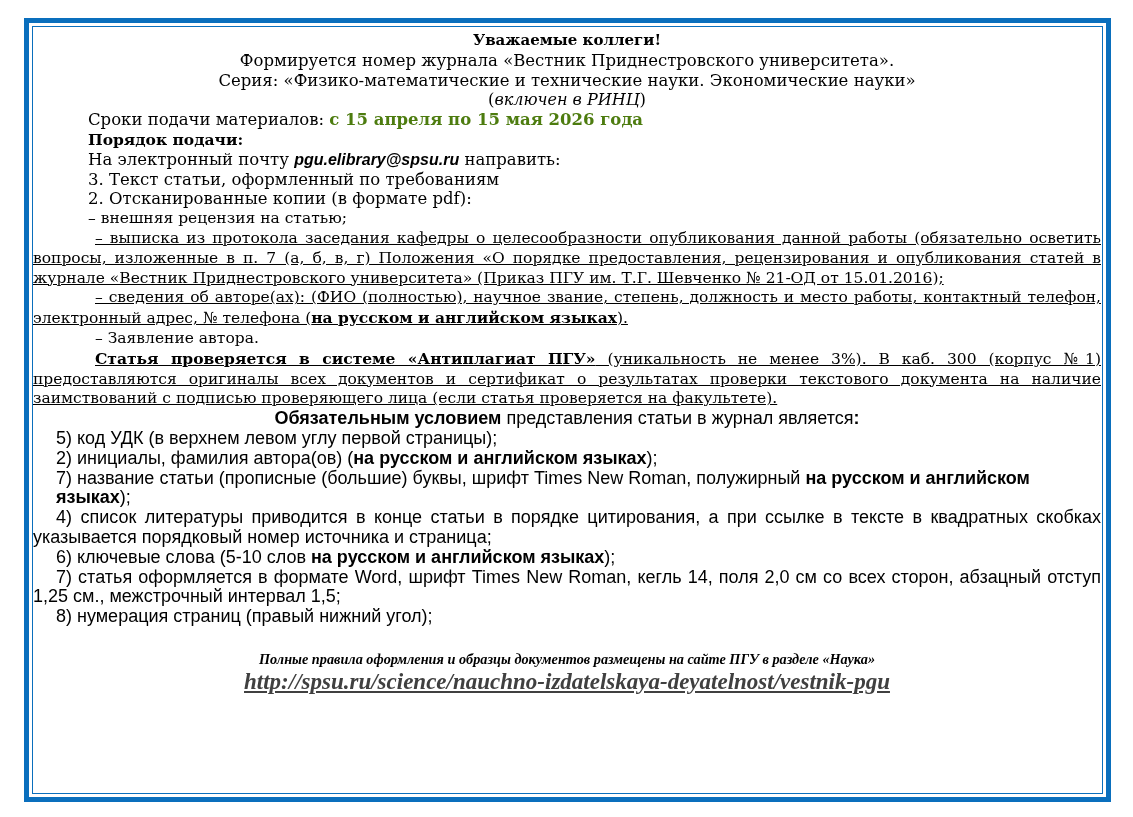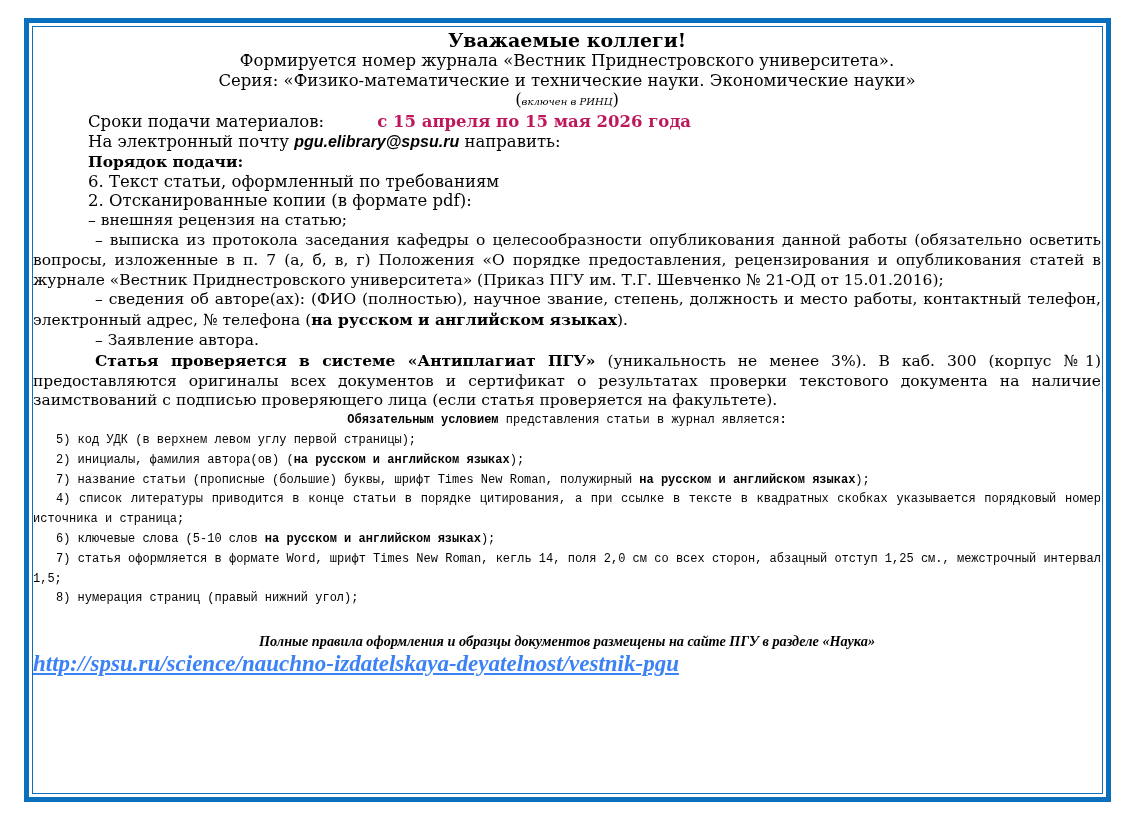--- a/index.html
+++ b/index.html
@@ -11,61 +11,61 @@
   }
   .frame-inner {
     position: absolute; left: 3px; top: 3px; right: 3px; bottom: 3px;
     border: 1px solid #0a6fbd; box-sizing: border-box;
   }
   .content {
     position: absolute; left: 33px; top: 31px; width: 1068px;
     font-size: 15.5px; line-height: 19.8px;
   }
   .center { text-align: center; }
-  .title { font-weight: bold; font-size: 19px; }
+  .title { font-weight: bold; font-size: 15px; }
   .line { font-size: 16.5px; }
-  .rinc { font-style: italic; font-size: 10px; }
+  .rinc { font-style: italic; font-size: 16px; }
   .indent-sm { padding-left: 55px; }
   .bold { font-weight: bold; }
-  .red { color: #be185d; font-weight: bold; margin-left: 48px; }
+  .red { color: #4d7c0f; font-weight: bold; }
   .email { font-family: "Liberation Sans", "DejaVu Sans", sans-serif; font-weight: bold; font-style: italic; font-size: 16px; }
-  .justify { text-align: justify; }
+  .justify { text-align: justify; text-decoration: underline; }
   .ti { text-indent: 62px; }
-  .tnr { font-family: Liberation Mono, monospace; font-size: 12px; line-height: 19.8px; }
+  .tnr { font-family: Liberation Sans, sans-serif; font-size: 18px; line-height: 19.8px; }
   .tnr .item { padding-left: 23px; }
   .tnr .item.wrap { padding-left: 0; text-indent: 23px; text-align: justify; }
   .spacer { height: 22px; }
   .note { font-family: "Liberation Serif", serif; font-style: italic; font-weight: bold; font-size: 15.5px; text-align: center; transform: scaleX(0.92); }
   .link { font-family: "Liberation Serif", serif; font-style: italic; font-weight: bold; font-size: 23px;
-          color: #3b82f6; text-decoration: underline; text-align: left; display: block; line-height: 26px; }
+          color: #404040; text-decoration: underline; text-align: center; display: block; line-height: 26px; }
   .contacts { padding-left: 25px; margin-top: 6px; }
 </style>
 </head>
 <body>
 
 <div class="frame-outer">
   <div class="frame-inner"></div>
 </div>
 
 <div class="content">
   <div class="center title">Уважаемые коллеги!</div>
   <div class="center line">Формируется номер журнала «Вестник Приднестровского университета».</div>
   <div class="center line">Серия: «Физико-математические и технические науки. Экономические науки»</div>
   <div class="center line">
     <span>(</span><span class="rinc">включен в РИНЦ</span><span>)</span>
   </div>
 
   <div class="indent-sm line">
     <span>Сроки подачи материалов: </span><span class="red">с 15 апреля по 15 мая 2026 года</span>
   </div>
+  <div class="indent-sm bold">Порядок подачи:</div>
   <div class="indent-sm line">
     <span>На электронный почту </span><span class="email">pgu.elibrary@spsu.ru</span><span> направить:</span>
   </div>
-  <div class="indent-sm bold">Порядок подачи:</div>
-  <div class="indent-sm line">6. Текст статьи, оформленный по требованиям</div>
+  <div class="indent-sm line">3. Текст статьи, оформленный по требованиям</div>
   <div class="indent-sm line">2. Отсканированные копии (в формате pdf):</div>
   <div class="indent-sm">– внешняя рецензия на статью;</div>
   <div class="justify ti">– выписка из протокола заседания кафедры о целесообразности опубликования данной работы (обязательно осветить вопросы, изложенные в п. 7 (а, б, в, г) Положения «О порядке предоставления, рецензирования и опубликования статей в журнале «Вестник Приднестровского университета» (Приказ ПГУ им. Т.Г. Шевченко № 21-ОД от 15.01.2016);</div>
   <div class="justify ti">
     <span>– сведения об авторе(ах): (ФИО (полностью), научное звание, степень, должность и место работы, контактный телефон, электронный адрес, № телефона (</span><span class="bold">на русском и английском языках</span><span>).</span>
   </div>
   <div class="ti">–  Заявление автора.</div>
 
   <div class="justify ti">
     <span class="bold">Статья проверяется в системе «Антиплагиат ПГУ»</span><span> (уникальность не менее 3%). В каб. 300 (корпус №1) предоставляются оригиналы всех документов и сертификат о результатах проверки текстового документа на наличие заимствований с подписью проверяющего лица (если статья проверяется на факультете).</span>

